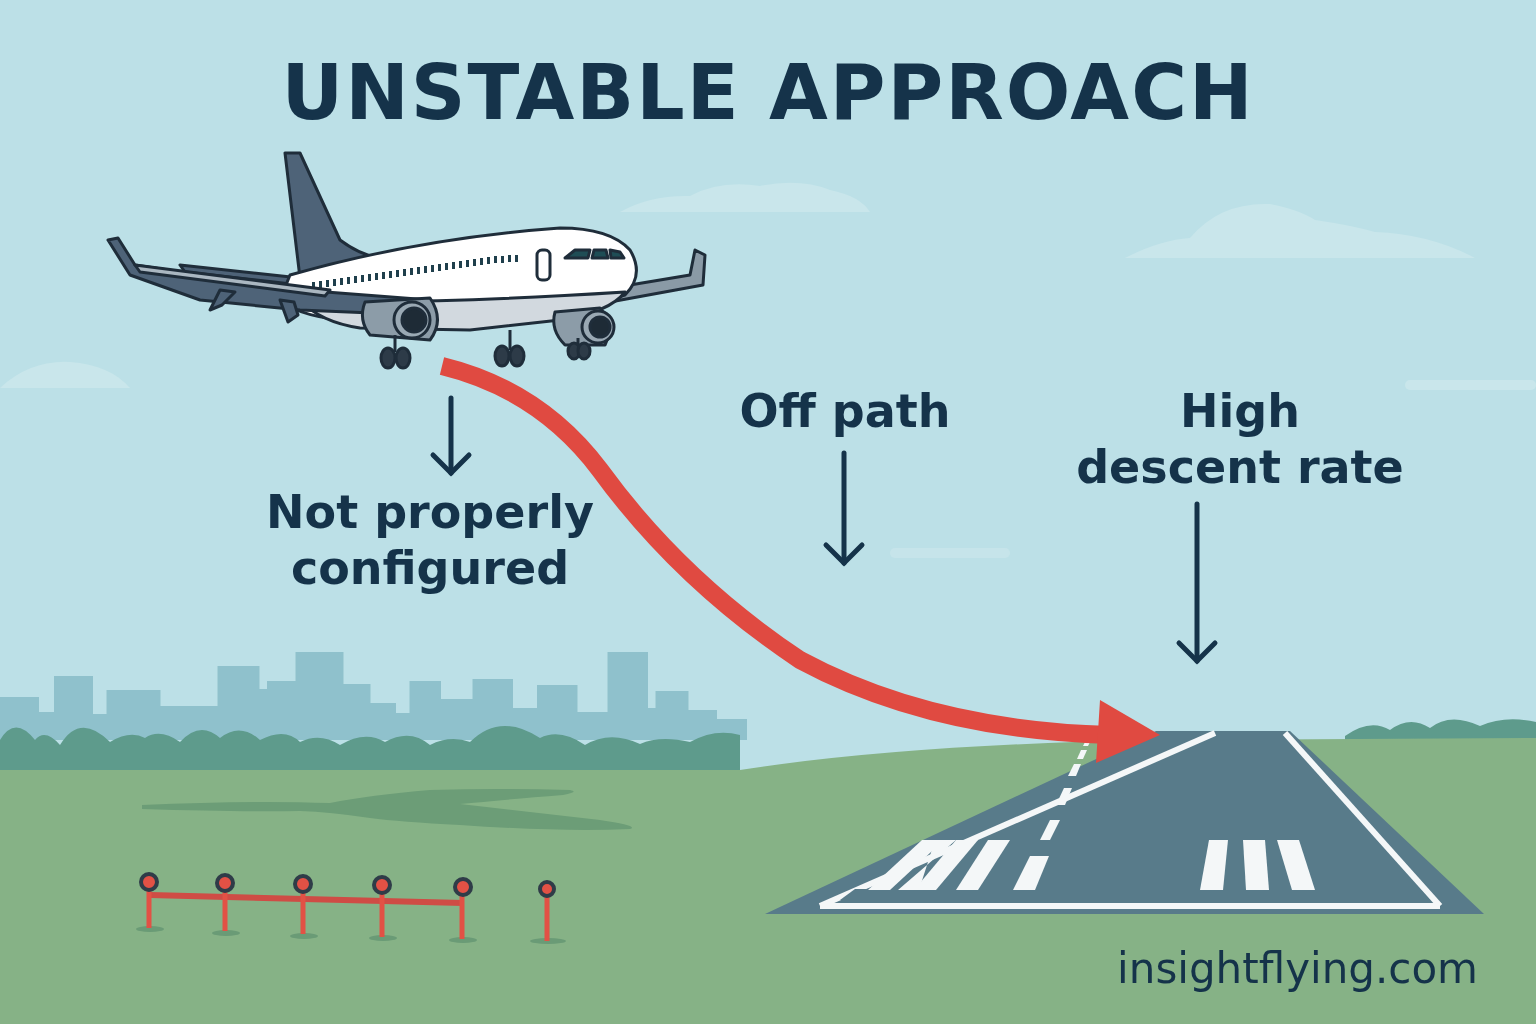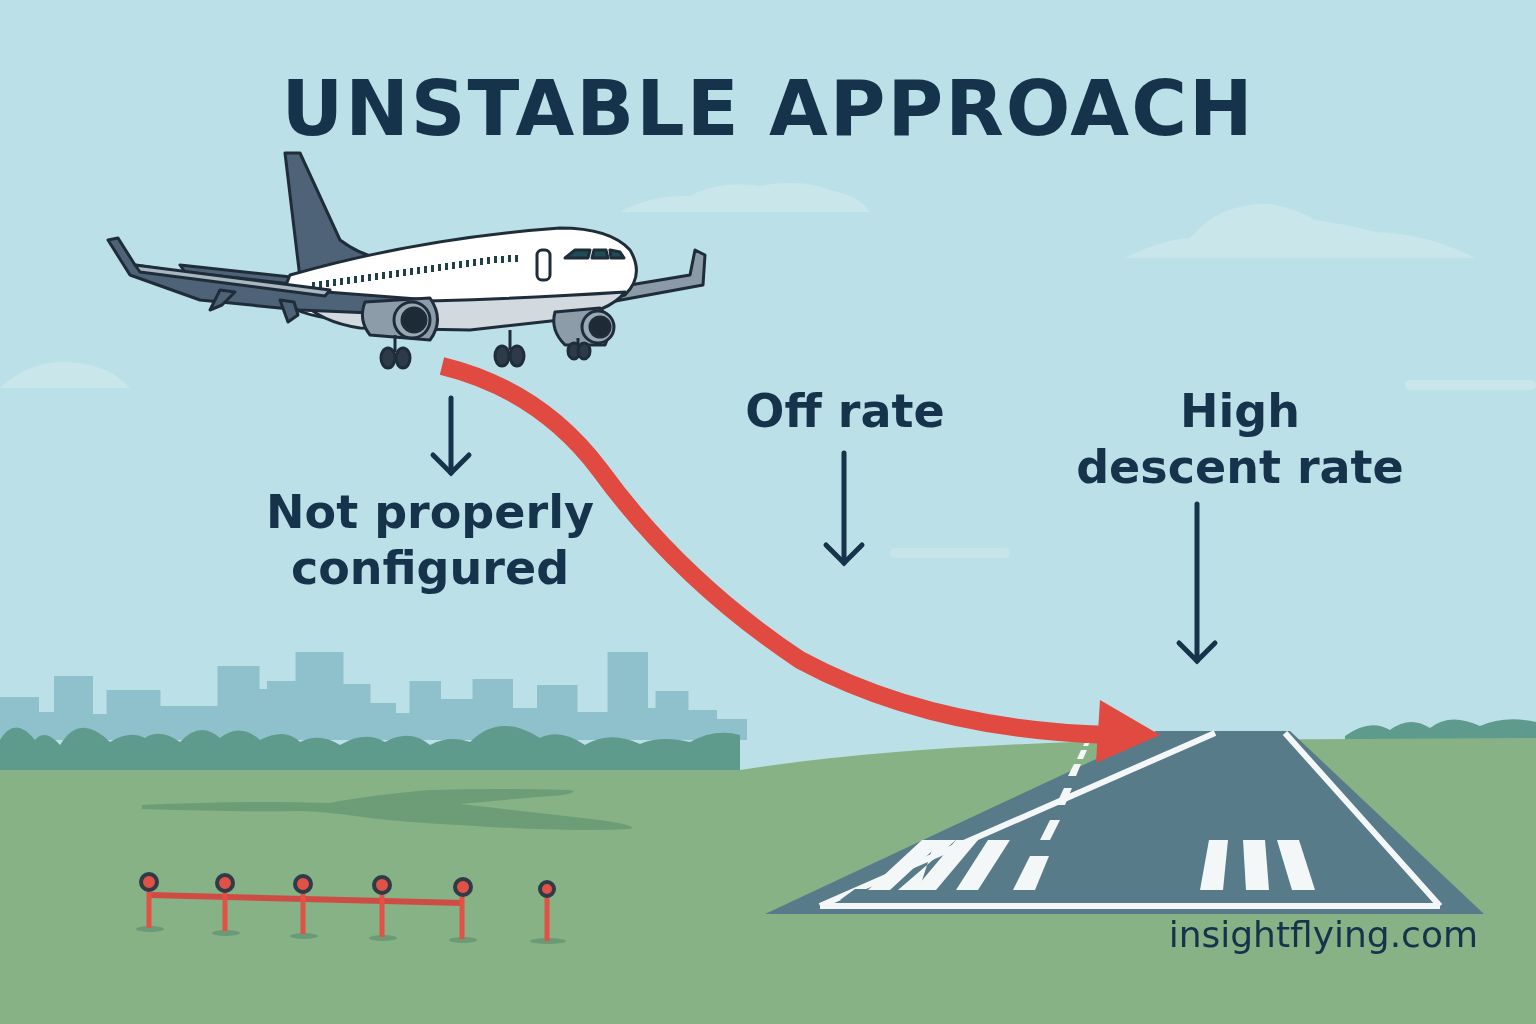--- a/index.html
+++ b/index.html
@@ -1,23 +1,23 @@
 <!DOCTYPE html>
 <html><head>
 <meta charset="utf-8">
 <style>
   html, body { margin: 0; padding: 0; }
   body { width: 1536px; height: 1024px; overflow: hidden; background: #bce0e7; position: relative; font-family: "DejaVu Sans", sans-serif; }
   #scene { position: absolute; left: 0; top: 0; }
-  .title { position: absolute; left: 0; width: 1536px; top: 48px; text-align: center; font-family: "DejaVu Sans", sans-serif; font-weight: bold; font-size: 76px; letter-spacing: 2px; color: #15334a; margin-top: 16px; }
+  .title { position: absolute; left: 0; width: 1536px; top: 48px; text-align: center; font-family: "DejaVu Sans", sans-serif; font-weight: bold; font-size: 76px; letter-spacing: 2px; color: #15334a; }
   .label { position: absolute; text-align: center; font-family: "DejaVu Sans", sans-serif; font-weight: bold; color: #15334a; line-height: 1.22; }
   .label-not-configured { left: 240px; width: 380px; top: 484px; font-size: 46px; }
   .label-off-path { left: 700px; width: 290px; top: 383px; font-size: 46px; }
   .label-high-descent { left: 1030px; width: 340px; top: 383px; font-size: 46px; margin-left: 40px; }
-  .watermark { position: absolute; right: 58px; top: 914px; font-family: "DejaVu Sans", sans-serif; font-size: 36px; font-weight: 500; color: #15334a; }
+  .watermark { position: absolute; right: 58px; top: 944px; font-family: "DejaVu Sans", sans-serif; font-size: 42px; font-weight: 500; color: #15334a; }
 </style>
 </head>
 <body>
 
 <svg id="scene" width="1536" height="1024" viewBox="0 0 1536 1024">
 
   <rect x="0" y="0" width="1536" height="1024" fill="#bce0e7"></rect>
 
   <g fill="#c9e6eb">
     <path d="M620 212 Q650 195 690 196 Q720 180 760 186 Q800 178 830 190 Q860 196 870 212 Z"></path>
@@ -188,16 +188,16 @@
     <ellipse cx="517" cy="356" rx="7" ry="10" fill="#2d3b48"></ellipse>
     <line x1="578" y1="338" x2="578" y2="348"></line>
     <ellipse cx="574" cy="351" rx="6" ry="8" fill="#2d3b48"></ellipse>
     <ellipse cx="584" cy="351" rx="6" ry="8" fill="#2d3b48"></ellipse>
   </g>
 </svg>
 
 <div class="title">UNSTABLE APPROACH</div>
 
 <div class="label label-not-configured">Not properly configured</div>
-<div class="label label-off-path">Off rate</div>
+<div class="label label-off-path">Off path</div>
 <div class="label label-high-descent">High descent rate</div>
 
 <div class="watermark">insightflying.com</div>
 
 </body></html>

